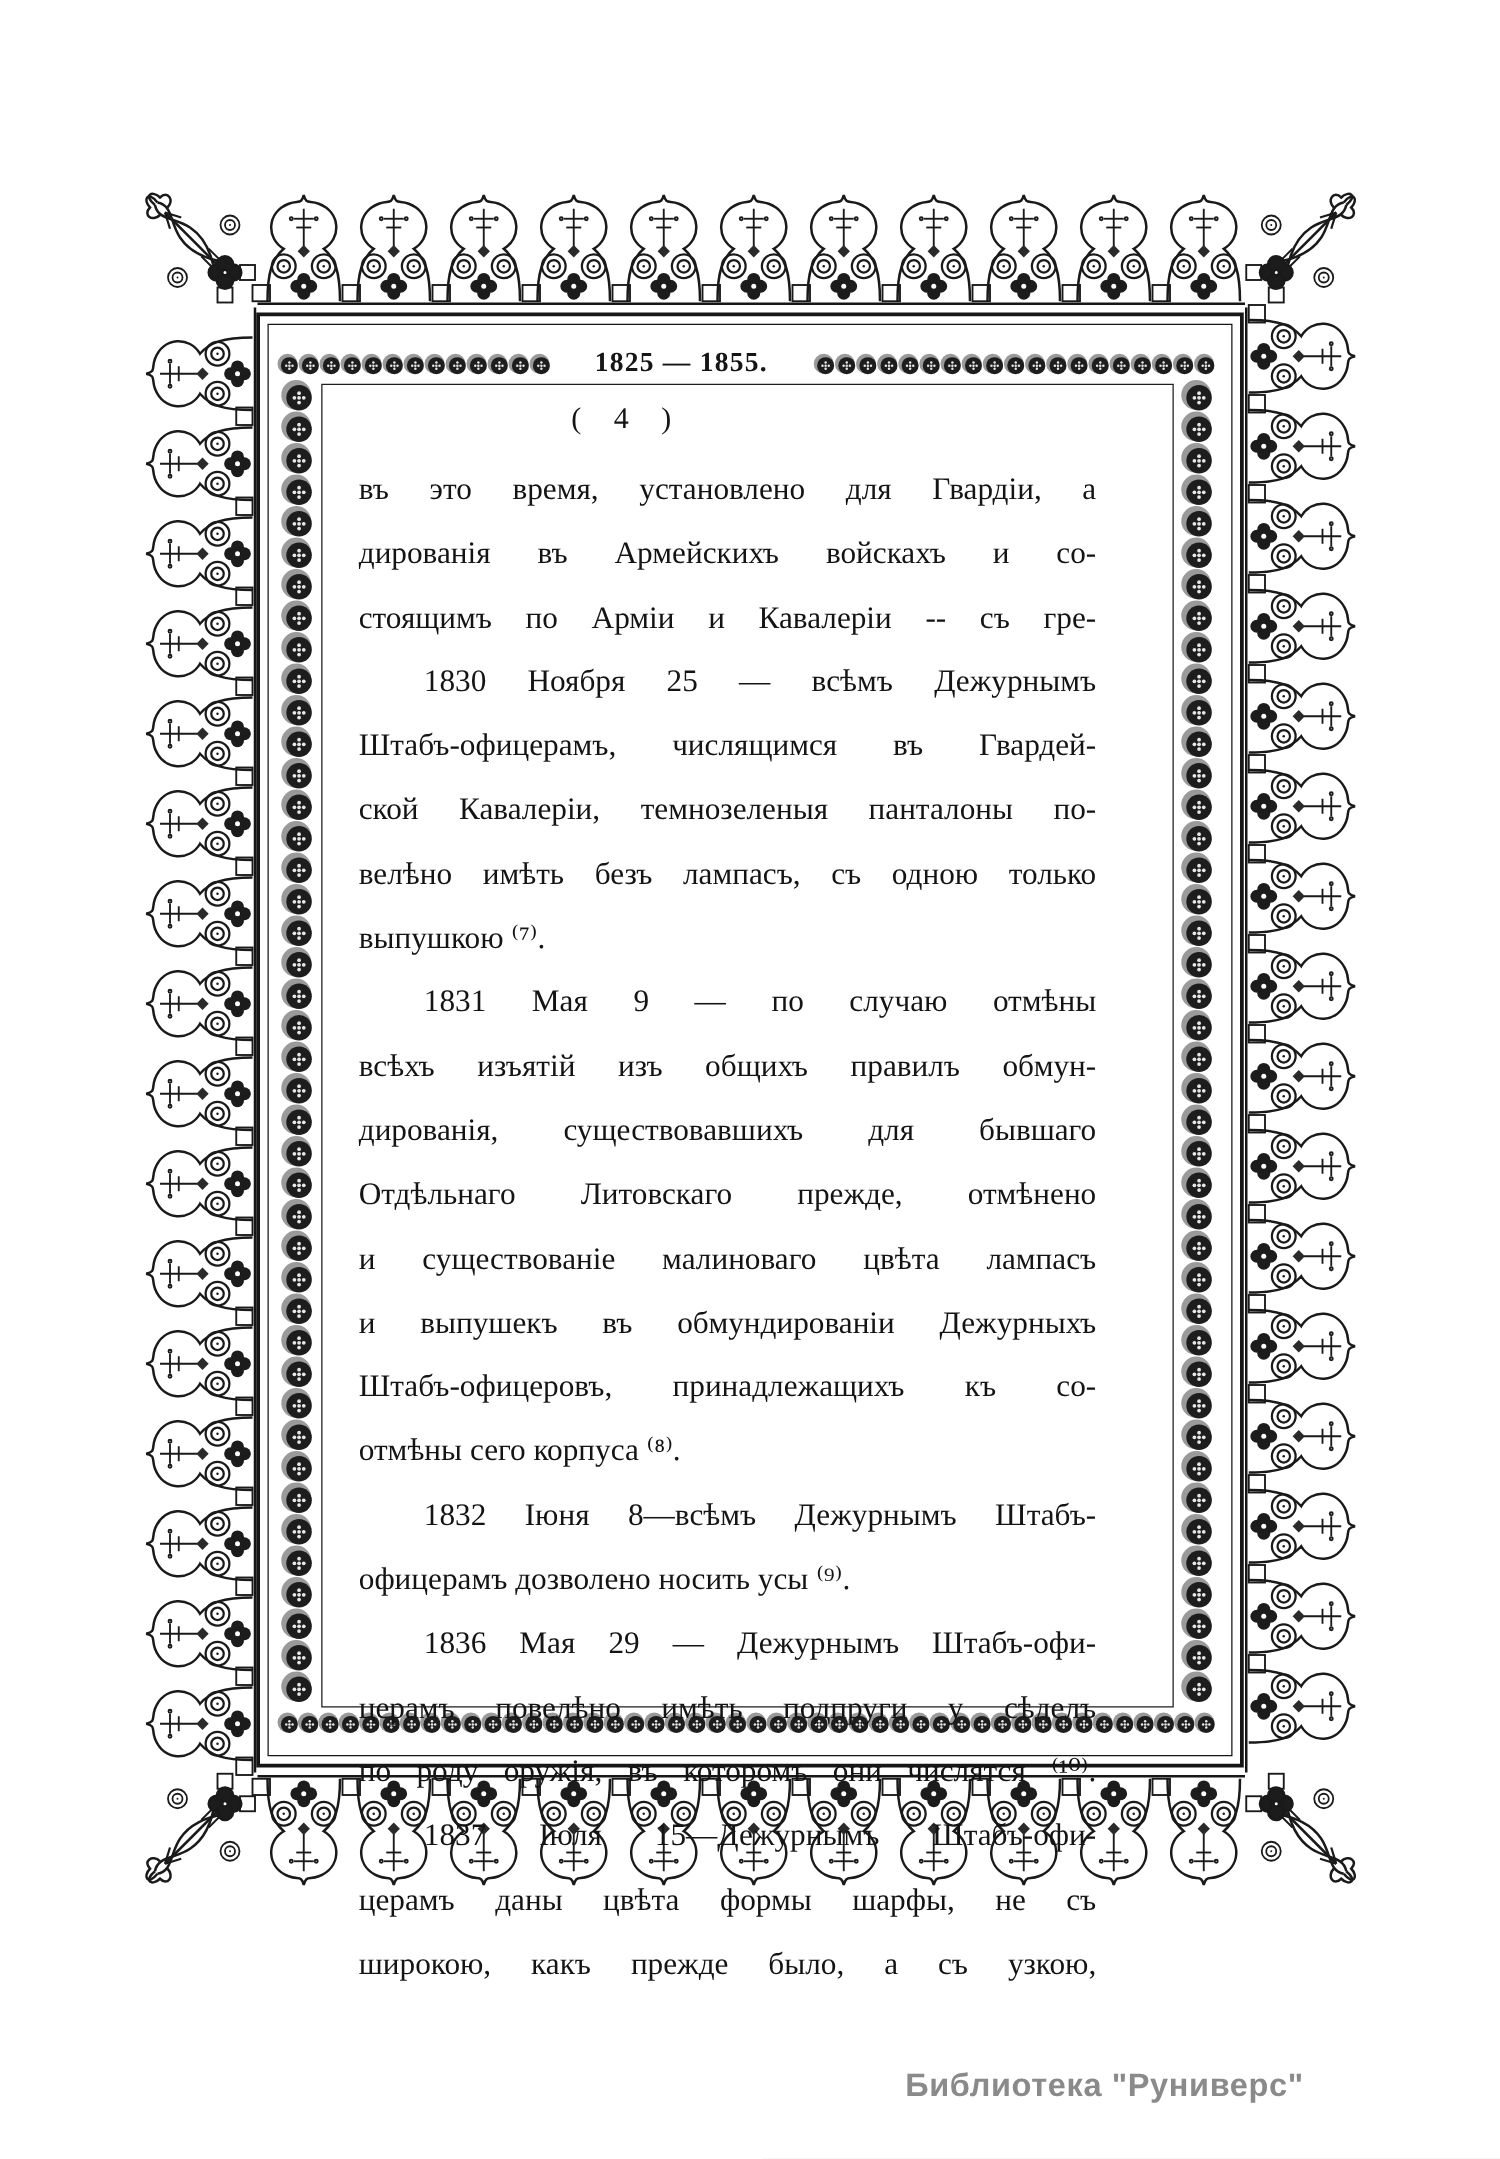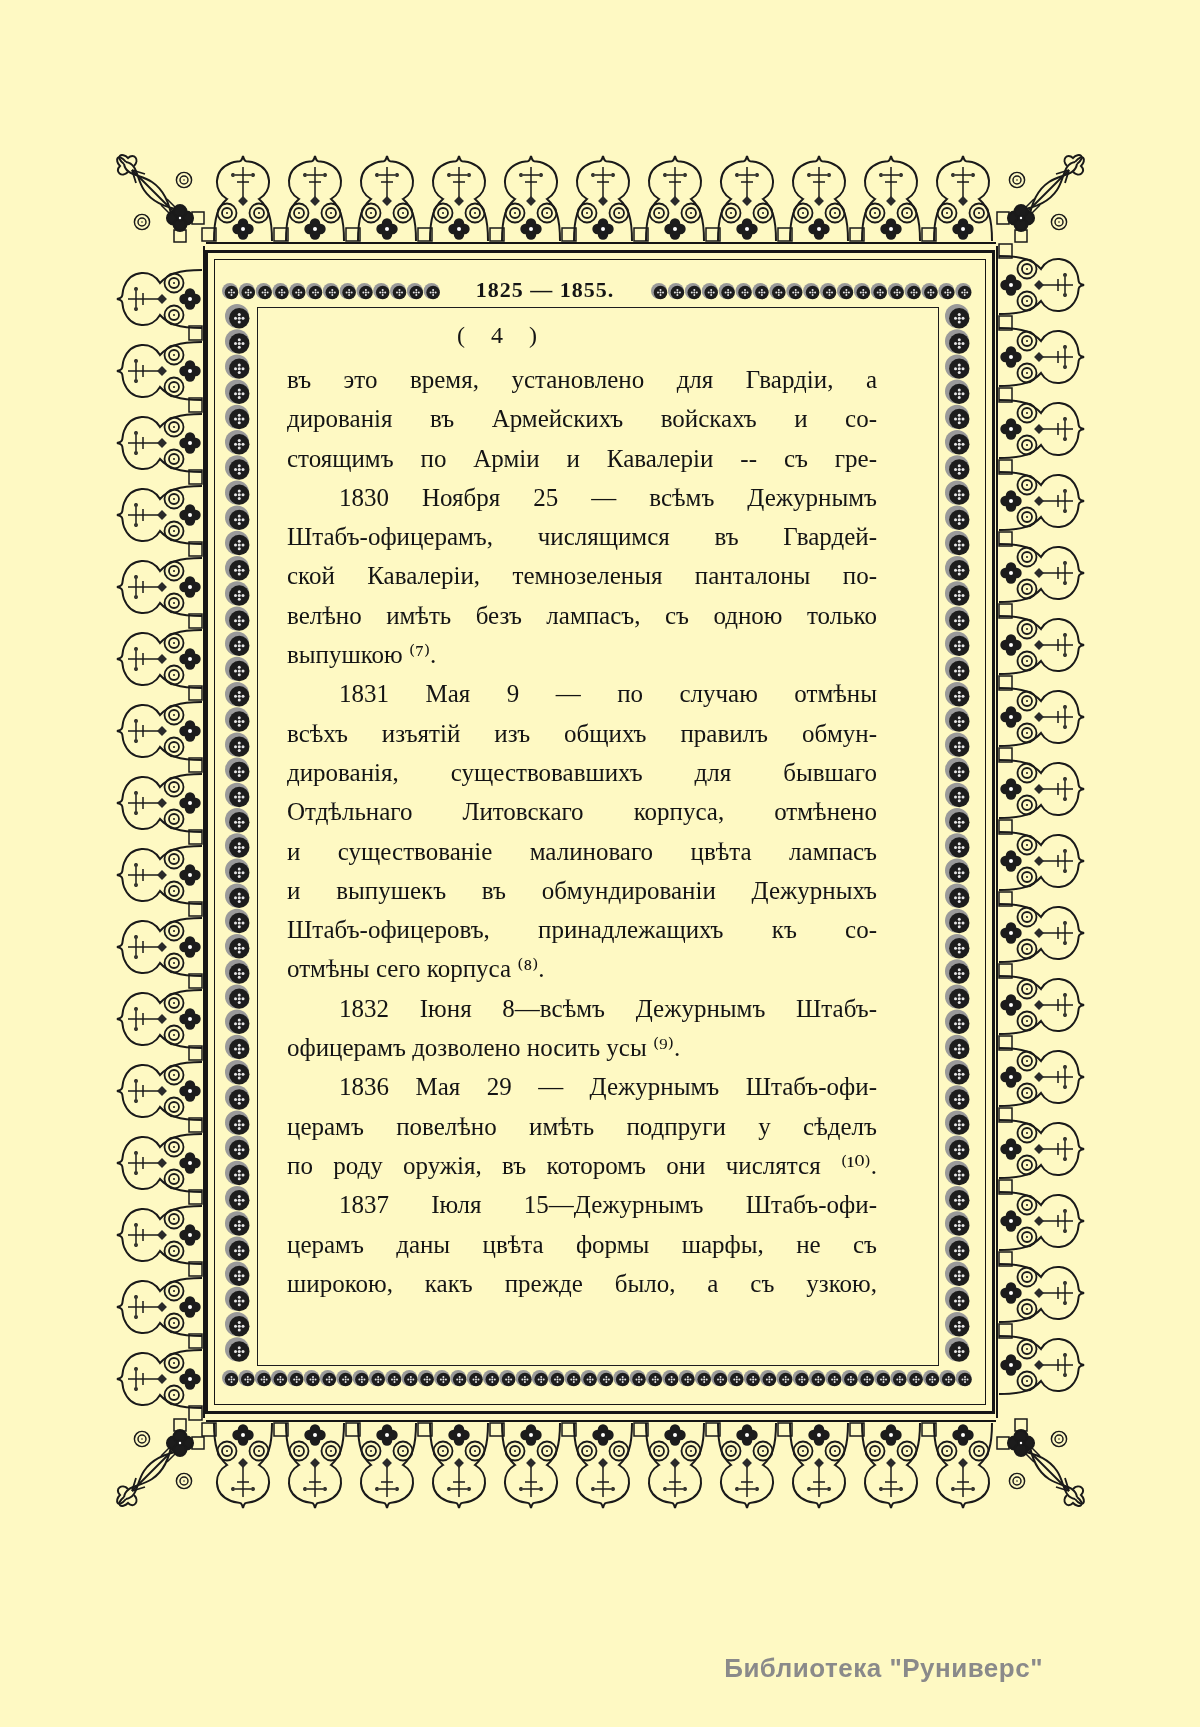--- a/index.html
+++ b/index.html
@@ -1,18 +1,18 @@
 <!DOCTYPE html>
 <html><head>
 <meta charset="utf-8">
 <style>
   html,body{margin:0;padding:0;background:#e8e8e8;}
   .page{
     position:relative;width:1200px;height:1727px;margin:0 auto;
-    background:#fef9c3;overflow:hidden;
+    background:#ffffff;overflow:hidden;
     font-family:"Liberation Serif","DejaVu Serif",serif;color:#1a1a1a;
   }
   .abs{position:absolute;}
   svg.deco{position:absolute;overflow:visible;}
 
   
   .frame-outer{position:absolute;left:205px;top:250px;width:784px;height:1158px;border:3px solid #161616;}
   .frame-mid{position:absolute;left:6px;top:6px;right:6px;bottom:6px;border:1.5px solid #161616;}
   
   .frame-text-rect{position:absolute;left:257px;top:307px;width:680px;height:1057px;border:1.5px solid #1d1d1d;}
@@ -22,21 +22,21 @@
     font-size:22px;font-weight:bold;letter-spacing:1px;color:#151515;
   }
   .pagenum{
     position:absolute;left:287px;top:322px;width:430px;text-align:center;
     font-size:24px;letter-spacing:10px;color:#151515;
   }
   .body-text{
     position:absolute;left:287px;top:360px;width:590px;
     font-size:25px;line-height:39.3px;color:#141414;
   }
-  .line{text-align:justify;text-align-last:justify;}
+  .line{text-align:justify;text-align-last:justify;margin-top:12px;}
   .line.ind{padding-left:52px;font-family:Liberation Serif, serif;}
   .line.end{text-align-last:left;}
 
   .watermark{
     position:absolute;right:157px;top:1653px;
     font-family:"Liberation Sans","DejaVu Sans",sans-serif;
     font-weight:bold;font-size:26px;color:#8a8a8a;letter-spacing:0.5px;
   }
 </style>
 </head>
@@ -402,21 +402,21 @@
     <div class="line">дированія въ Армейскихъ войскахъ и со-</div>
     <div class="line">стоящимъ по Арміи и Кавалеріи -- съ гре-</div>
     <div class="line ind">1830 Ноября 25 — всѣмъ Дежурнымъ</div>
     <div class="line">Штабъ-офицерамъ, числящимся въ Гвардей-</div>
     <div class="line">ской Кавалеріи, темнозеленыя панталоны по-</div>
     <div class="line">велѣно имѣть безъ лампасъ, съ одною только</div>
     <div class="line end">выпушкою ⁽⁷⁾.</div>
     <div class="line ind">1831 Мая 9 — по случаю отмѣны</div>
     <div class="line">всѣхъ изъятій изъ общихъ правилъ обмун-</div>
     <div class="line">дированія, существовавшихъ для бывшаго</div>
-    <div class="line">Отдѣльнаго Литовскаго корпуса, отмѣнено</div>
+    <div class="line">Отдѣльнаго Литовскаго прежде, отмѣнено</div>
     <div class="line">и существованіе малиноваго цвѣта лампасъ</div>
     <div class="line">и выпушекъ въ обмундированіи Дежурныхъ</div>
     <div class="line">Штабъ-офицеровъ, принадлежащихъ къ со-</div>
     <div class="line end">отмѣны сего корпуса ⁽⁸⁾.</div>
     <div class="line ind">1832 Іюня 8—всѣмъ Дежурнымъ Штабъ-</div>
     <div class="line end">офицерамъ дозволено носить усы ⁽⁹⁾.</div>
     <div class="line ind">1836 Мая 29 — Дежурнымъ Штабъ-офи-</div>
     <div class="line">церамъ повелѣно имѣть подпруги у сѣделъ</div>
     <div class="line">по роду оружія, въ которомъ они числятся ⁽¹⁰⁾.</div>
     <div class="line ind">1837 Іюля 15—Дежурнымъ Штабъ-офи-</div>

